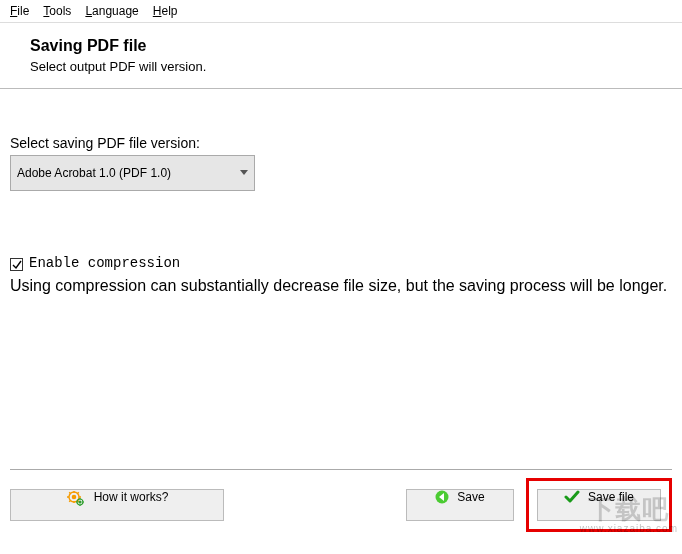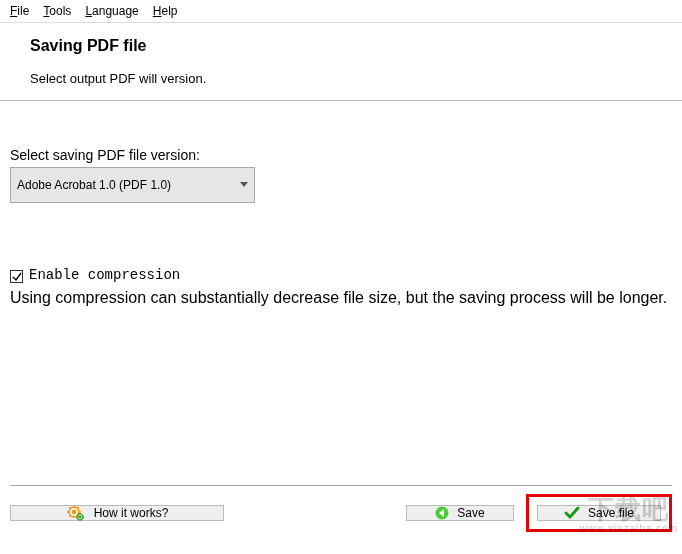--- a/index.html
+++ b/index.html
@@ -25,21 +25,21 @@
       text-decoration-color: transparent;
       cursor: default;
     }
     .menubar span::first-letter { text-decoration: underline; }
     .header {
       padding: 14px 10px 14px 30px;
     }
     .header h1 {
       font-size: 16px;
       font-weight: bold;
-      margin-bottom: 16px;
+      margin-bottom: 4px;
     }
     .header p {
       font-size: 13px;
     }
     .sep { border: 0; border-top: 1px solid #bbb; margin: 0; }
     .content {
       padding: 46px 10px 10px 10px;
     }
     .label1 {
       font-size: 14px;
@@ -94,25 +94,24 @@
       border: 0;
       border-top: 1px solid #aaa;
       margin-bottom: 8px;
     }
     .footer-row {
       display: flex;
       align-items: center;
       gap: 12px;
     }
     .btn {
-      height: 16px;
+      height: 32px;
       background: #efefef;
       border: 1px solid #bbb;
       display: inline-flex;
-      align-items: center;
       justify-content: center;
       gap: 8px;
       font-size: 12px;
       padding: 0 14px;
       cursor: default;
     }
     .btn.how { width: 214px; justify-content: center; }
     .spacer { flex: 1; }
     .btn.back { width: 108px; }
     .btn.save { width: 124px; }

